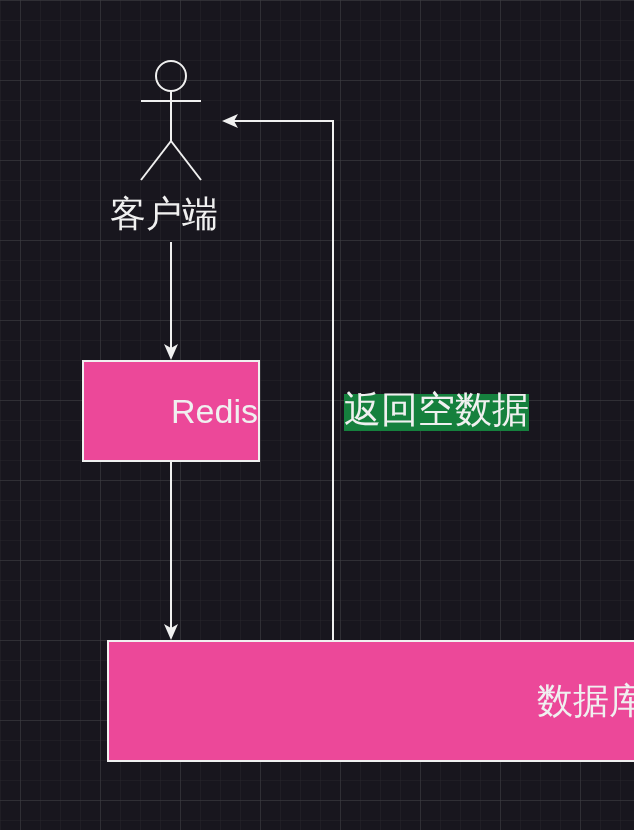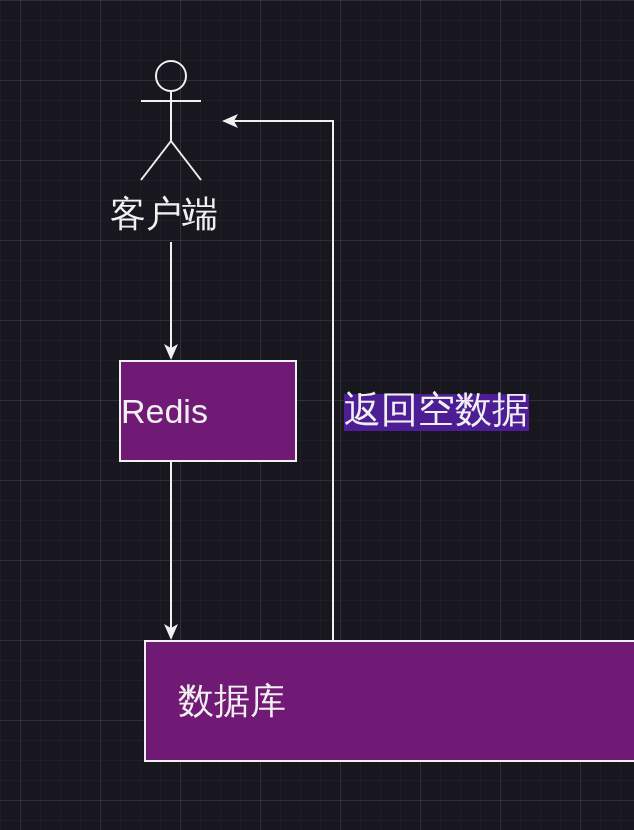--- a/index.html
+++ b/index.html
@@ -14,24 +14,23 @@
       position: absolute;
       color: #f0f0f0;
       font-family: Liberation Mono, monospace;
       white-space: nowrap;
       line-height: 1;
     }
     .box {
       position: absolute;
       box-sizing: border-box;
       border: 2px solid #f0f0f0;
-      background: #701a75;
-      display: flex; align-items: center; justify-content: flex-start;
+      background: #ec4899;
+      display: flex; align-items: center; justify-content: flex-end;
       color: #f0f0f0;
-      margin-left: 37px;
     }
   </style>
 </head>
 <body>
 
 <svg id="canvas" width="634" height="830" xmlns="http://www.w3.org/2000/svg">
   <defs>
     <pattern id="minor" width="20" height="20" patternUnits="userSpaceOnUse" x="0" y="0">
       <path d="M 20 0 L 0 0 0 20" fill="none" stroke="#27262c" stroke-width="1"></path>
     </pattern>
@@ -69,13 +68,13 @@
 <div class="lbl" style="left:110px; top:199px; font-size:36px;">客户端</div>
 
 <div class="box" style="left:82px; top:360px; width:178px; height:102px;">
   <span style="font-family:'Liberation Sans', sans-serif; font-size:34px;">Redis</span>
 </div>
 
 <div class="box" style="left:107px; top:640px; width:540px; height:122px;padding-left:32px;">
   <span style="font-size:36px;">数据库</span>
 </div>
 
-<div class="lbl" style="left:344px; top:394px; font-size:37px; background:#4c1d95;">返回空数据</div>
+<div class="lbl" style="left:344px; top:394px; font-size:37px; background:#15803d;">返回空数据</div>
 
 </body></html>

